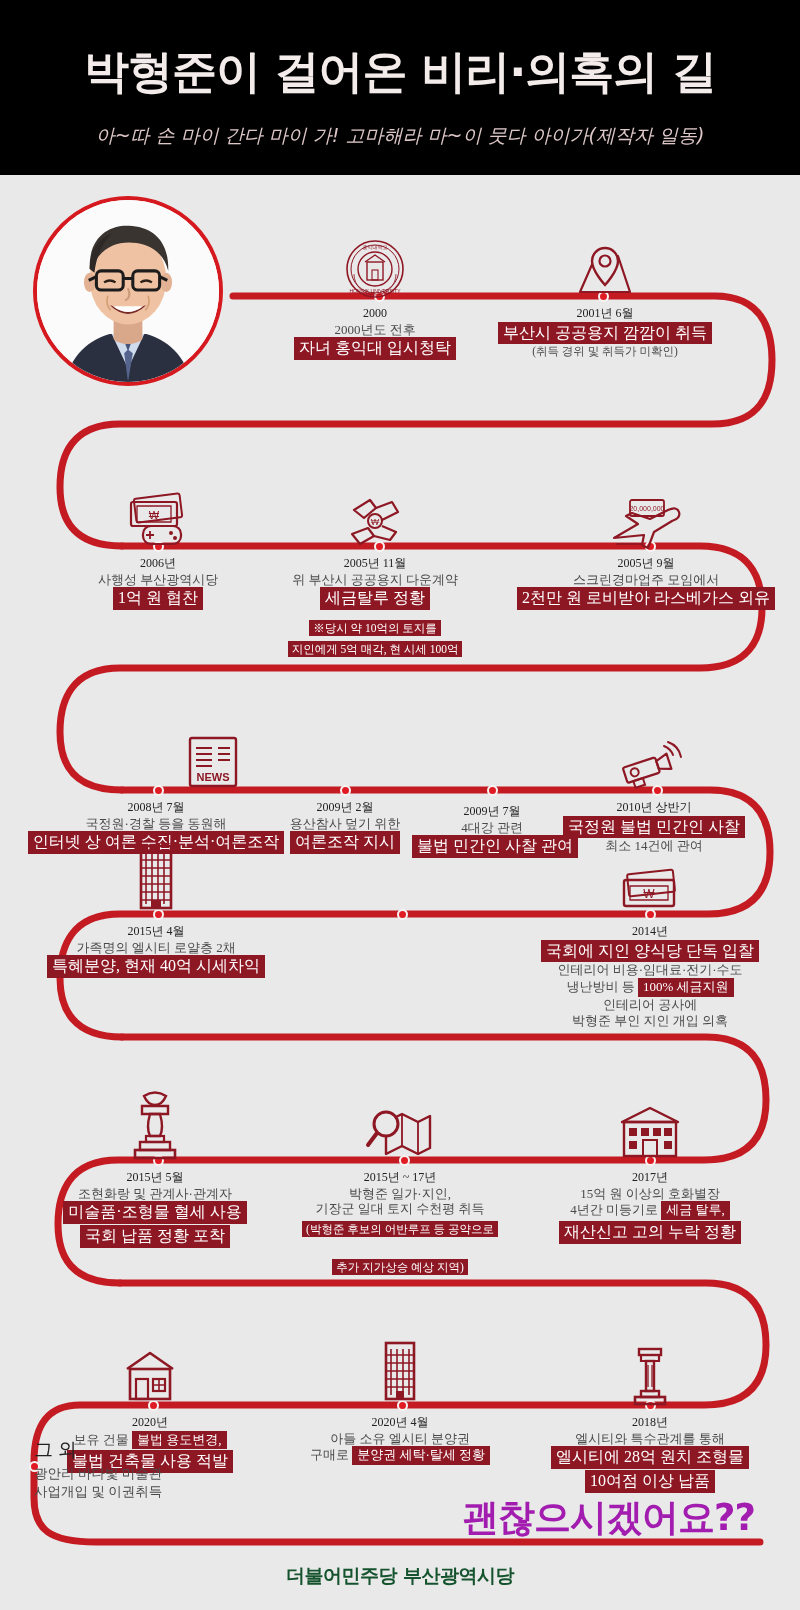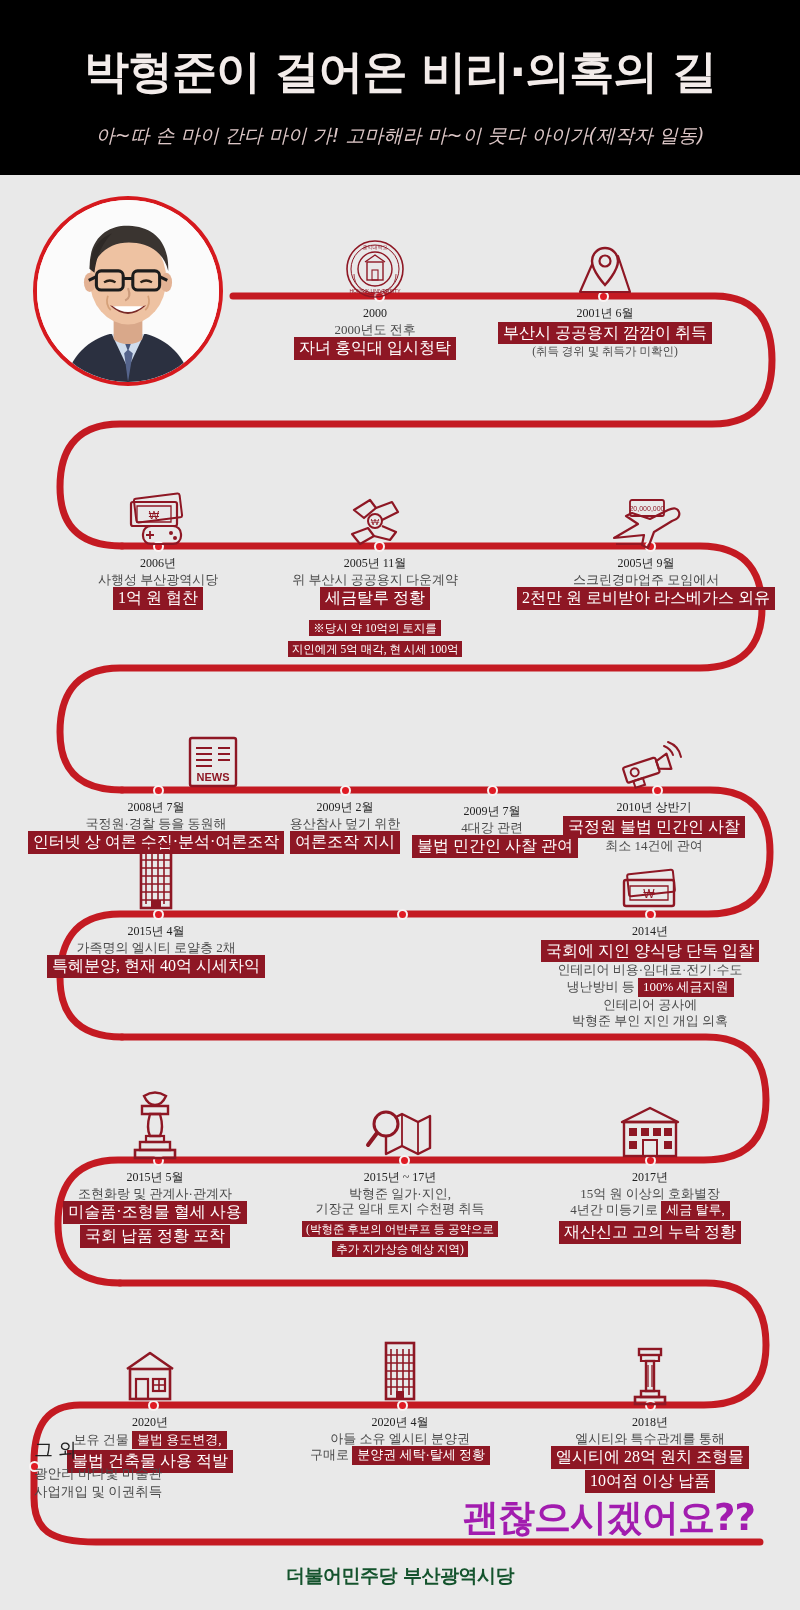--- a/index.html
+++ b/index.html
@@ -412,21 +412,21 @@
         <path d="M 22 24 L 38 16 L 54 24 L 66 18 L 66 50 L 54 56 L 38 48 L 22 56 Z" fill="none" stroke="#8e1724" stroke-width="2.4" stroke-linejoin="round"></path>
         <path d="M 38 16 v 32 M 54 24 v 32" stroke="#8e1724" stroke-width="1.8"></path>
         <circle cx="22" cy="26" r="12" fill="#e9e9e9" stroke="#8e1724" stroke-width="3"></circle>
         <path d="M 13 35 L 4 47" stroke="#8e1724" stroke-width="4" stroke-linecap="round"></path>
       </svg>
     </div>
     <div class="ev-year">2015년 ~ 17년</div>
     <div class="ev-line">박형준 일가·지인,</div>
     <div class="ev-line">기장군 일대 토지 수천평 취득</div>
     <div style="margin-top:1px;"><span class="hl sm">(박형준 후보의 어반루프 등 공약으로</span></div>
-    <div style="margin-top:0;"><span class="hl sm">추가 지가상승 예상 지역)</span></div>
+    <div style="margin-top:18px;"><span class="hl sm">추가 지가상승 예상 지역)</span></div>
   </div>
 
   <div class="dot" style="left:645px; top:1155px;"></div>
   <div class="event" style="left:525px; top:1170px; width:250px;">
     <div class="icon">
       <svg width="76" height="62" viewBox="0 0 76 62">
         <path d="M 10 20 L 38 6 L 66 20 Z" fill="none" stroke="#8e1724" stroke-width="2.4" stroke-linejoin="round"></path>
         <rect x="12" y="20" width="52" height="34" fill="none" stroke="#8e1724" stroke-width="2.4"></rect>
         <g fill="#8e1724">
           <rect x="17" y="26" width="8" height="8"></rect>

